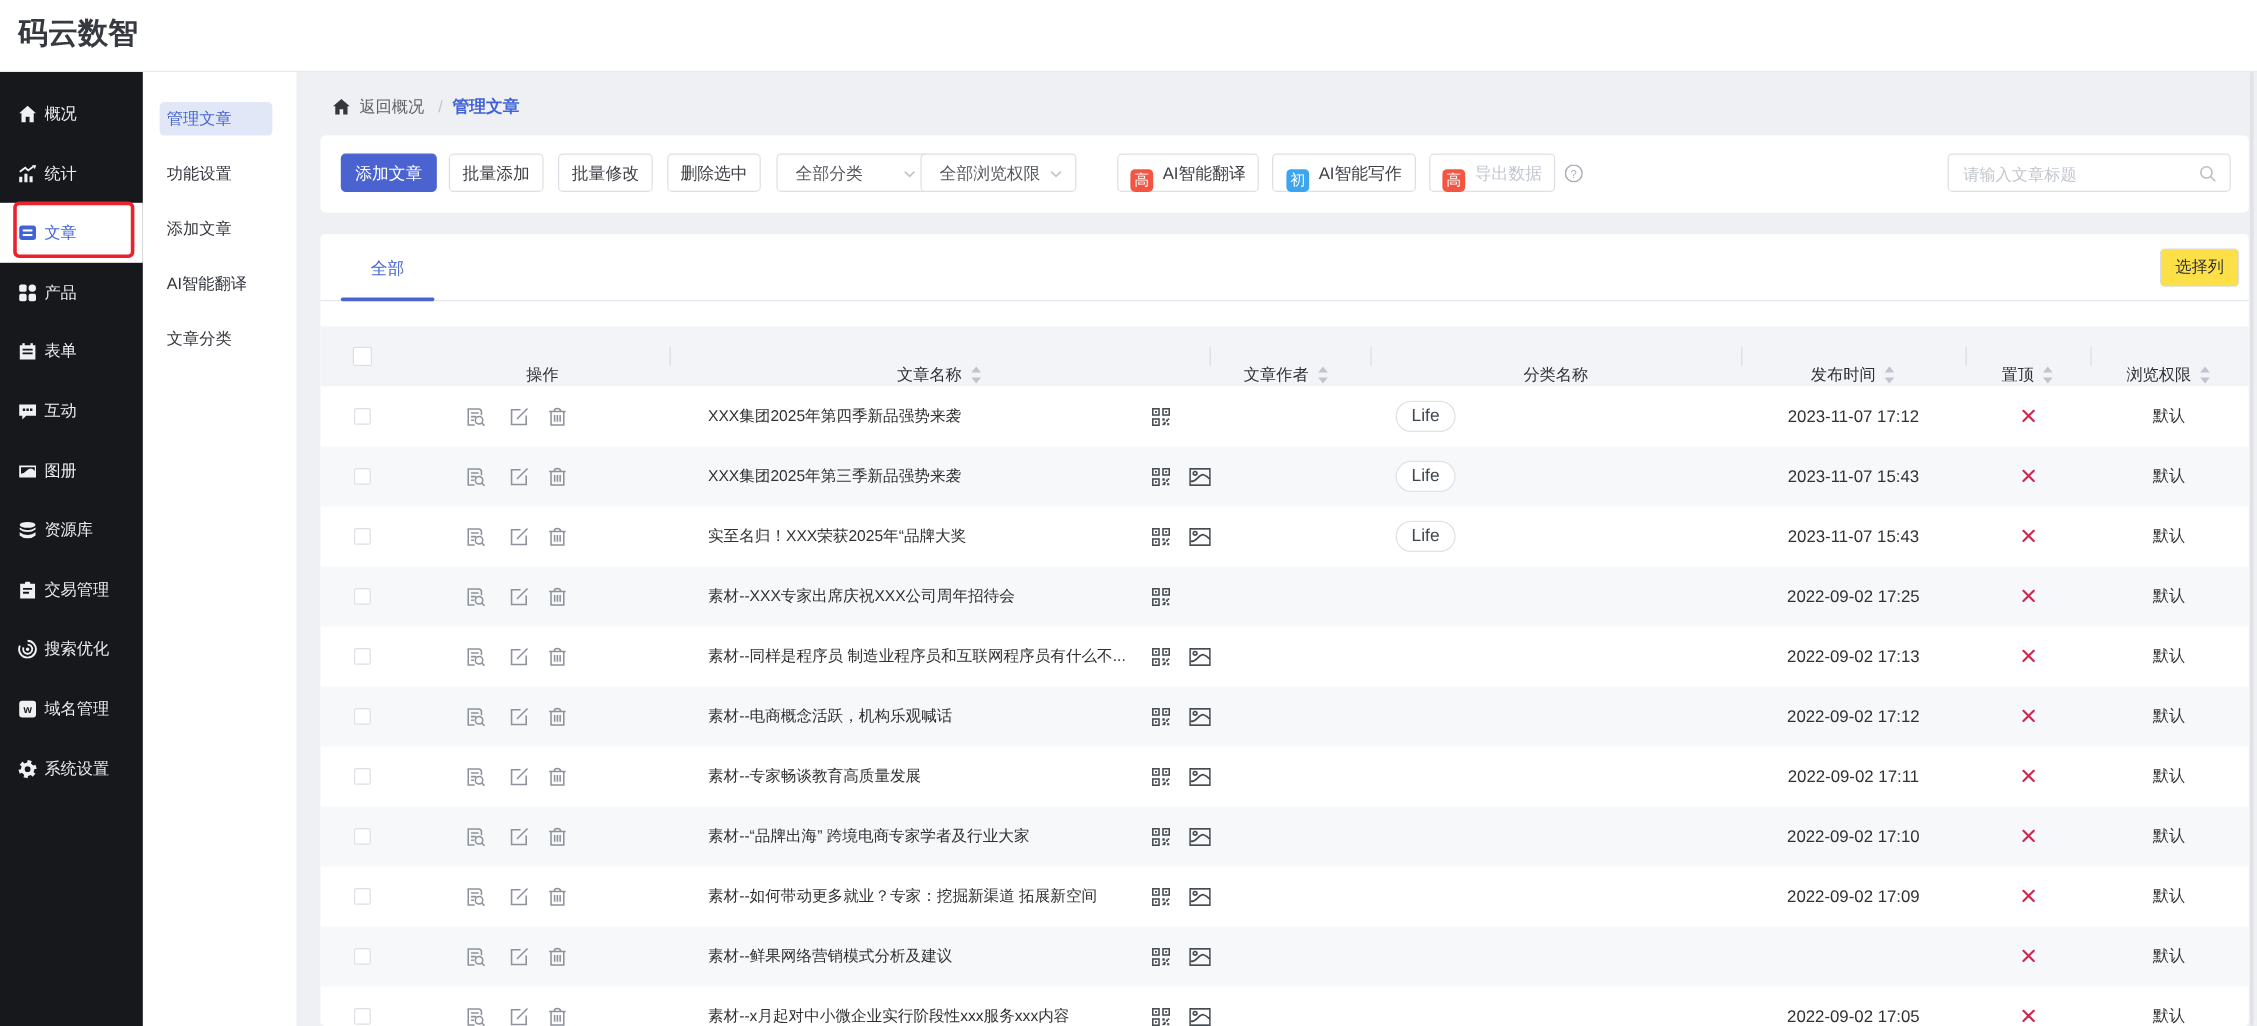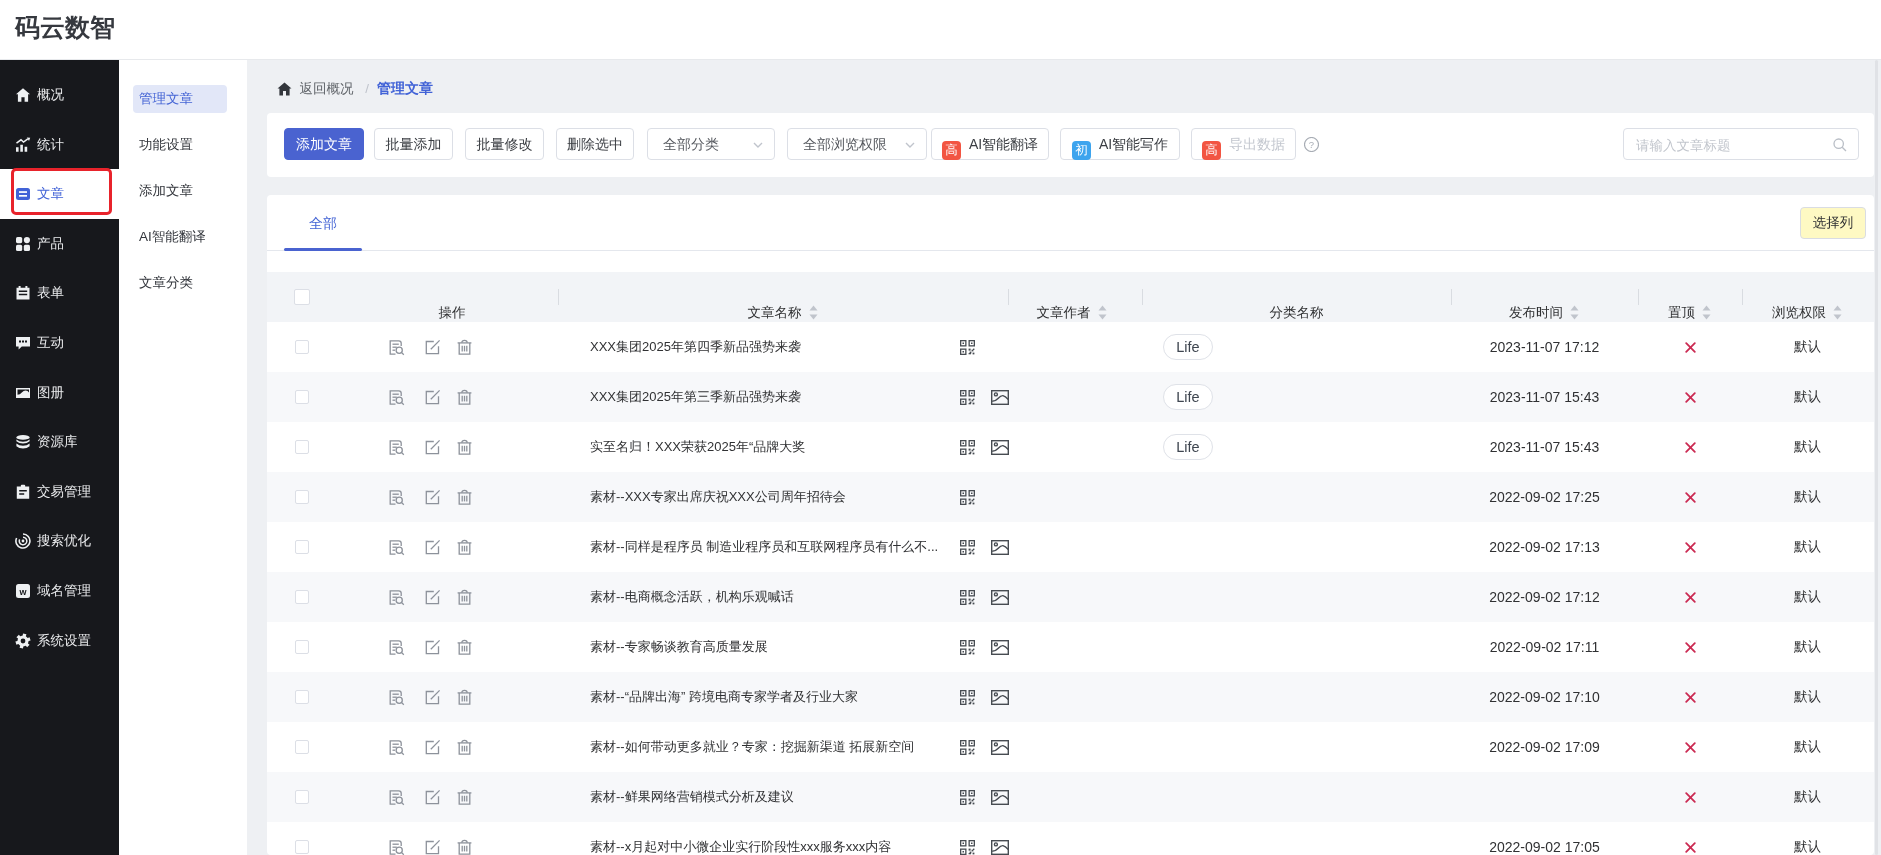--- a/index.html
+++ b/index.html
@@ -49,21 +49,21 @@
 #qmark { left:1304px; top:137px; width:15px; height:15px; }
 
 #search { left:1623px; top:128px; width:236px; height:32px; border:1px solid #dcdfe6; border-radius:4px; background:#fff; }
 #search .ph { position:absolute; left:12px; top:8px; font-size:13.5px; color:#c2c6cd; }
 #search svg { position:absolute; right:10px; top:8px; }
 
 
 #tabline { left:0px; top:55px; width:1607px; height:1px; background:#e4e7ed; position:absolute; }
 #tab1 { position:absolute; left:17px; top:0; width:78px; height:56px; text-align:center; line-height:56px; color:#4565d5; font-size:14px; }
 #tabbar { position:absolute; left:17px; top:53px; width:78px; height:3px; background:#4a63d0; border-radius:2px; }
-#colbtn { position:absolute; left:1533px; top:12px; width:66px; height:32px; border:1px solid #d9dce3; border-radius:4px; font-size:13.5px; color:#303133; text-align:center; line-height:30px; background:#fef9c3; }
+#colbtn { position:absolute; left:1533px; top:12px; width:66px; height:32px; border:1px solid #d9dce3; border-radius:4px; font-size:13.5px; color:#303133; text-align:center; line-height:30px; background:#fde047; }
 
 
 #thead { position:absolute; left:0; top:77px; width:1607px; height:50px; background:#f2f4f7; font-size:13.5px; color:#303133; }
 .hcell { position:absolute; top:16px; height:50px; line-height:50px; text-align:center; }
 .vline { position:absolute; top:17px; width:1px; height:16px; background:#d9dce1; }
 .row { position:absolute; left:0; width:1607px; height:50px; }
 .row.odd { background:#f7f8fa; }
 .cb { position:absolute; left:28px; width:14px; height:14px; border:1px solid #dcdfe6; border-radius:2px; background:#fff; }
 .title { position:absolute; left:291px; top:0; height:50px; line-height:50px; font-size:13px; color:#303133; white-space:nowrap;margin-left:32px; }
 .date { position:absolute; left:1184px; width:187px; top:0; height:50px; line-height:50px; font-size:14px; color:#303133; text-align:center; }
@@ -181,21 +181,21 @@
     </svg>&nbsp; 返回概况 <span class="sep">/</span><span class="cur">管理文章</span></div>
 
 <div id="toolbar" class="abs card">
   <div class="btn primary" style="left:17px; width:80px;">添加文章</div>
   <div class="btn" style="left:107px; width:79px;">批量添加</div>
   <div class="btn" style="left:198px; width:79px;">批量修改</div>
   <div class="btn" style="left:289px; width:78px;">删除选中</div>
   <div class="sel" style="left:380px; width:128px;">全部分类<svg width="10" height="10" viewBox="0 0 10 10">
         <path d="M1 3 L5 7 L9 3" stroke="#c0c4cc" stroke-width="1.4" fill="none"></path>
       </svg></div>
-  <div class="sel" style="left:520px; width:140px;">全部浏览权限<svg width="10" height="10" viewBox="0 0 10 10">
+  <div class="sel" style="left:500px; width:130px;">全部浏览权限<svg width="10" height="10" viewBox="0 0 10 10">
         <path d="M1 3 L5 7 L9 3" stroke="#c0c4cc" stroke-width="1.4" fill="none"></path>
       </svg></div>
   <div class="btn" style="left:664px; width:118px;"><span class="bi red">高</span>AI智能翻译</div>
   <div class="btn" style="left:793px; width:120px;"><span class="bi blue">初</span>AI智能写作</div>
   <div class="btn disabled" style="left:924px; width:105px;"><span class="bi red">高</span>导出数据</div>
 </div>
 <svg id="qmark" class="abs" viewBox="0 0 15 15">
     <circle cx="7.5" cy="7.5" r="7" fill="none" stroke="#a8adb5" stroke-width="1.2"></circle>
     <text x="7.5" y="11" font-size="9.5" text-anchor="middle" fill="#a8adb5" font-family="Liberation Sans">?</text>
   </svg>

